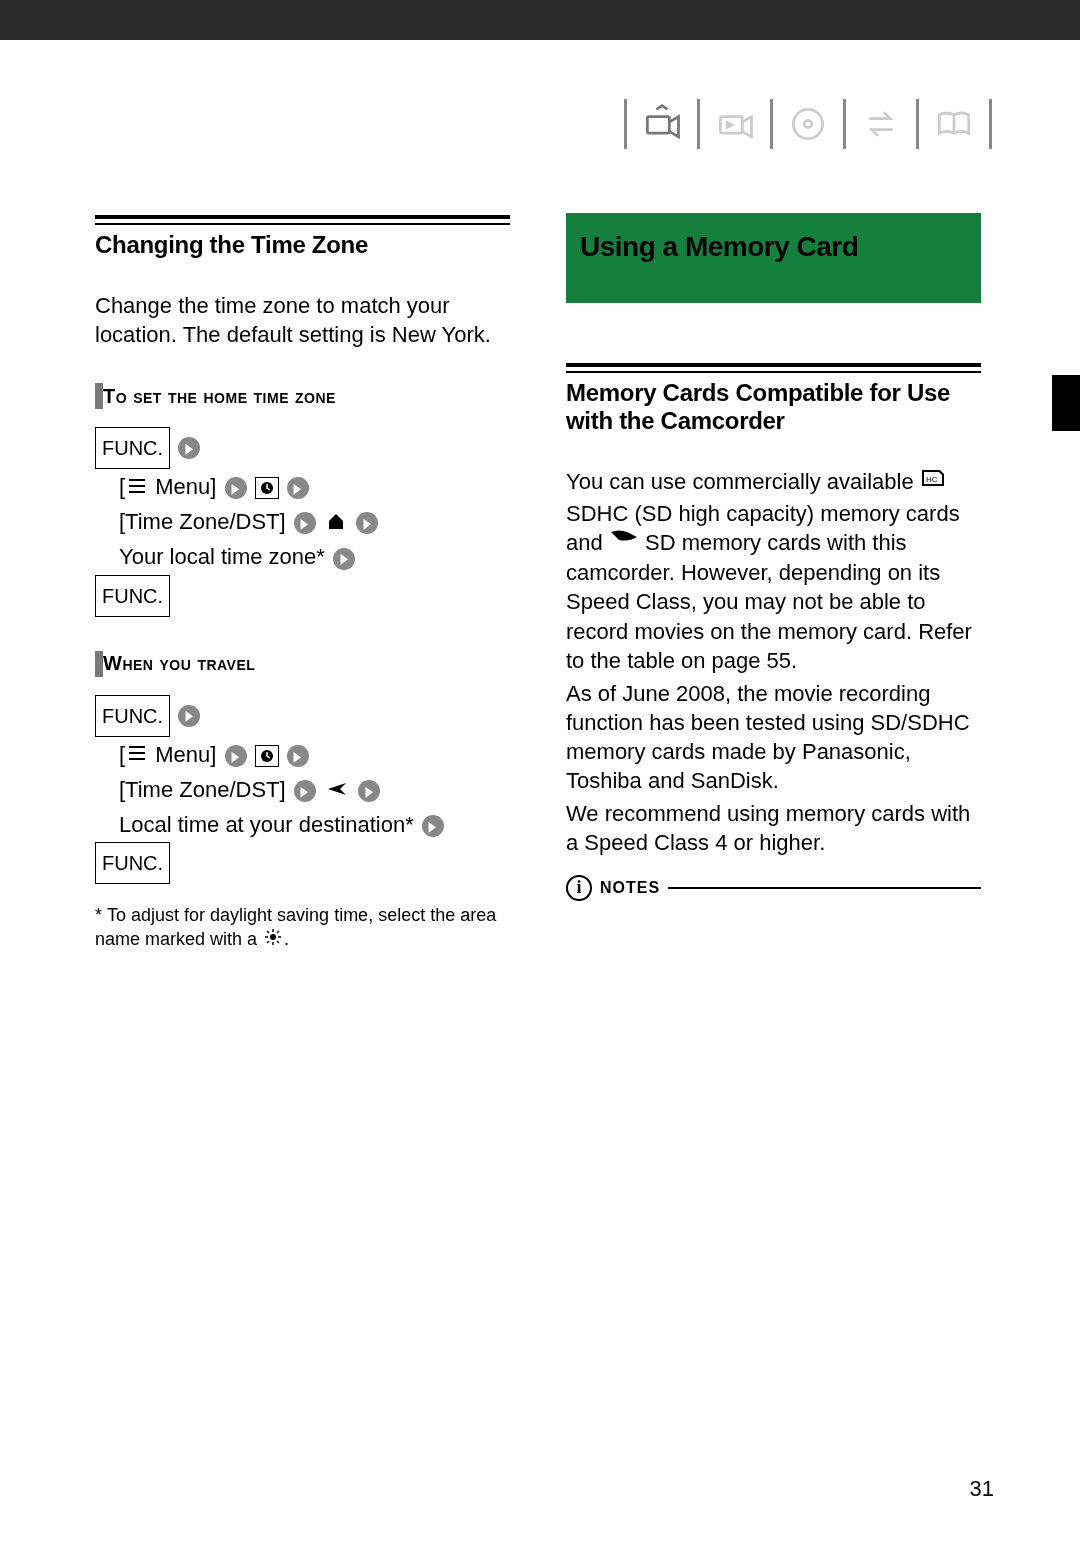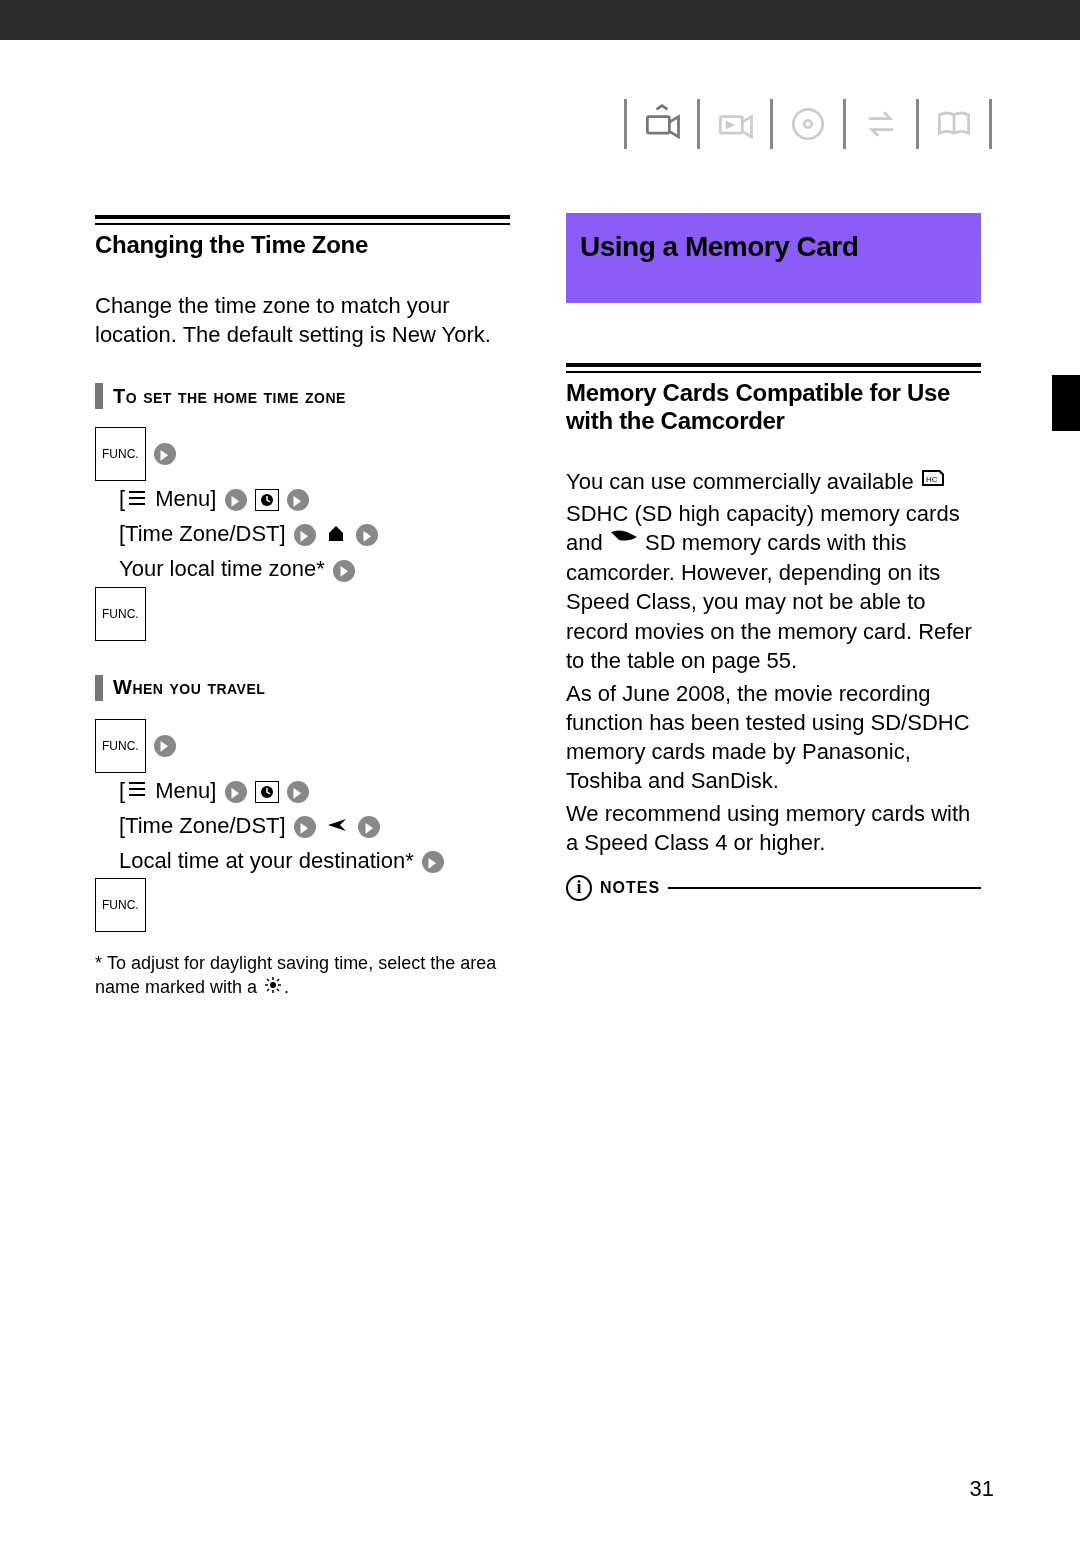--- a/index.html
+++ b/index.html
@@ -16,38 +16,38 @@
   .tab-marker { position: absolute; width: 28px; height: 56px; background: #000; right: 0; top: 335px; }
   .content {
     position: absolute; top: 175px; left: 95px; right: 80px; bottom: 40px;
     display: flex; gap: 56px;
   }
   .col { width: 415px; }
   .double-rule { border-top: 4px solid #000; border-bottom: 2px solid #000; height: 10px; margin-bottom: 6px; }
   .sec-heading { font-size: 24px; font-weight: bold; letter-spacing: -0.3px; font-family: Arial, Helvetica, sans-serif; }
   .body-text { font-size: 22px; line-height: 1.32; margin-top: 32px; }
   .sub-block { margin-top: 34px; }
-  .sub-head-row { display: flex; align-items: center; gap: 10px; }
+  .sub-head-row { display: flex; align-items: center; }
   .orange-tick { width: 8px; height: 26px; background: #777; }
   .sub-head { font-variant: small-caps; font-size: 20px; font-weight: bold; letter-spacing: 0.5px; }
-  .func-box { display: inline-block; border: 1.5px solid #000; padding: 16px 6px; font-size: 12px; line-height: 20px; vertical-align: middle; }
+  .func-box { display: inline-block; border: 1.5px solid #000; padding: 10px 6px; font-size: 20px; line-height: 20px; vertical-align: middle; }
   .step-lines { margin-top: 18px; font-size: 22px; line-height: 1.6; }
   .step-lines .indent { padding-left: 24px; }
   .arrow-circ {
     display: inline-flex; width: 22px; height: 22px; border-radius: 50%;
     background: #888; color: #fff; align-items: center; justify-content: center;
     font-size: 14px; vertical-align: middle; margin: 0 2px;
   }
   .arrow-circ::before { content: "▶"; transform: scale(0.7,1); }
   .mini-iconbox { display: inline-flex; border: 1.5px solid #000; width: 24px; height: 22px; align-items: center; justify-content: center; vertical-align: middle; font-size: 15px; }
   .inline-icon { display: inline-block; vertical-align: middle; font-size: 20px; line-height: 1; margin: 0 2px; transform: translateY(-1px); }
   .footnote { font-size: 18px; line-height: 1.3; margin-top: 20px; }
   .footnote .ast { display: inline-block; width: 12px; }
   .right-section-title-box {
-    background: #8b5cf6; padding: 18px 14px 40px 14px; margin-top: -2px;
+    background: #15803d; padding: 18px 14px 40px 14px; margin-top: -2px;
   }
   .right-section-title { font-size: 28px; font-weight: bold; letter-spacing: -0.5px; }
   .notes-row { display: flex; align-items: center; gap: 8px; margin-top: 18px; }
   .info-circle { width: 26px; height: 26px; border: 2px solid #000; border-radius: 50%; display: flex; align-items: center; justify-content: center; font-family: Georgia, serif; font-weight: bold; font-size: 18px; }
   .notes-label { font-variant: small-caps; font-size: 16px; font-weight: bold; letter-spacing: 1px; }
   .notes-line { flex: 1; height: 2px; background: #000; }
   .notes-body { font-size: 20px; line-height: 1.32; margin-top: 10px; }
   .pagenum { position: absolute; bottom: 58px; right: 86px; font-size: 22px; }
   .sdhc-inline { display:inline-block; vertical-align:middle; transform: translateY(-2px); text-align: center; }
 </style>

